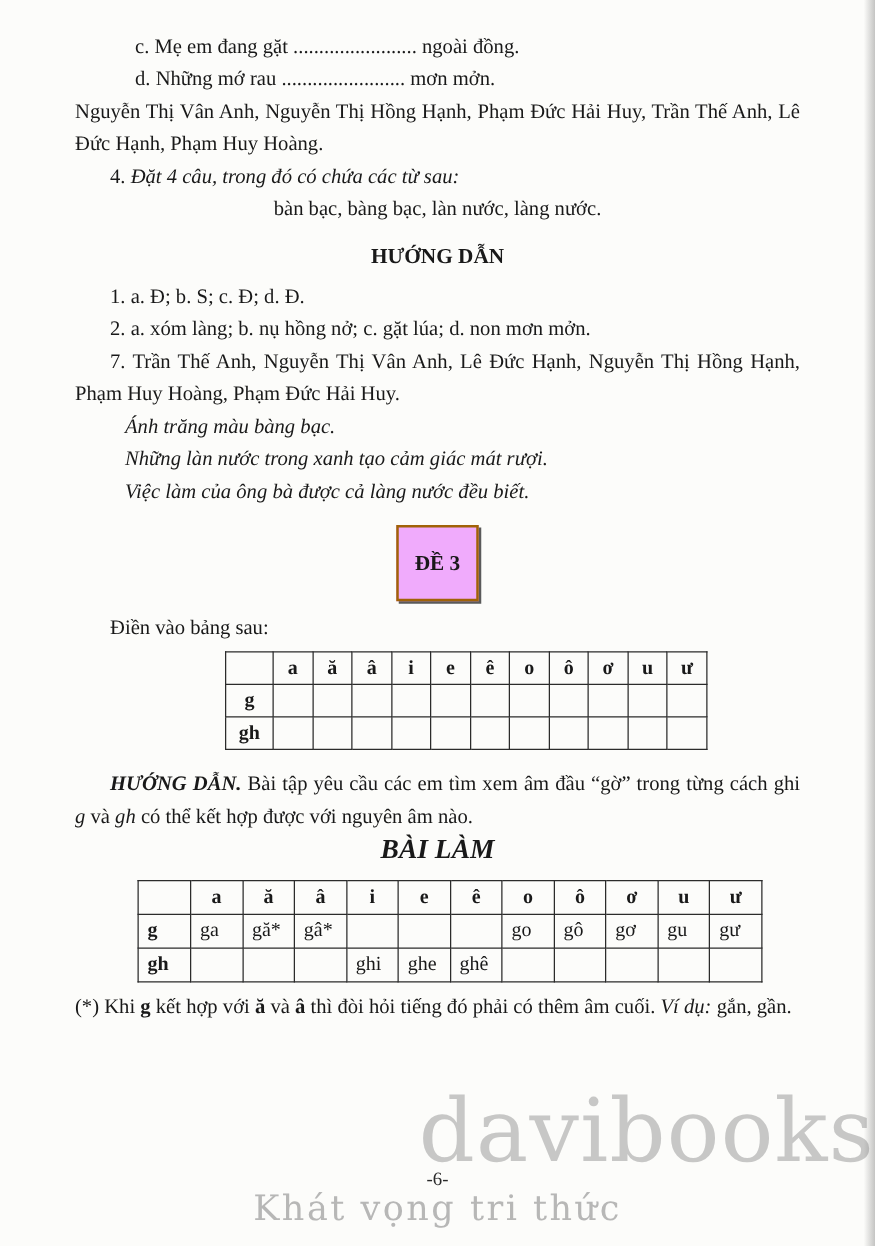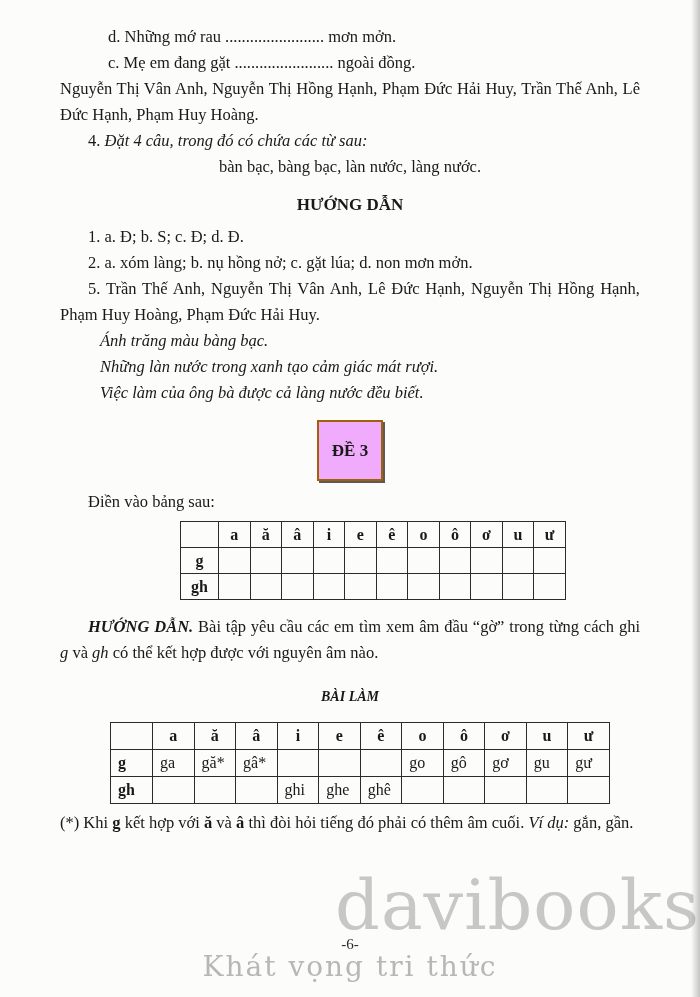--- a/index.html
+++ b/index.html
@@ -15,21 +15,21 @@
     background:linear-gradient(to right, rgba(110,110,110,0), rgba(105,105,105,0.38));
     pointer-events:none;
   }
   p { font-size:16.5px; line-height:26px; }
   .ti   { text-indent:28px; }
   .indc { margin-left:48px; }
   .indsub { margin-left:40px;font-style:italic; }
   .just { text-align:justify; }
   .center { text-align:center; }
   .sect-title { font-size:17px; font-weight:bold; text-align:center; margin:12px 0 6px; line-height:26px; }
-  .bailam { font-size:14px; font-weight:bold; font-style:italic; text-align:center; margin:18px 0 12px; line-height:26px; }
+  .bailam { font-size:22px; font-weight:bold; font-style:italic; text-align:center; margin:0 0 12px; line-height:26px; }
   .badge-wrap { text-align:center; margin:14px 0 8px; }
   .de-badge {
     display:inline-block; border:2px solid #a16207; box-shadow:2px 2px 0 #5a5a5a;
     padding:16px 13px; font-weight:bold; font-size:17px; line-height:25px; background:#f0abfc;
   }
   table { border-collapse:collapse; table-layout:fixed; background:#fcfcfa; }
   td { border:1px solid #2b2b2b; font-size:16px; overflow:hidden; white-space:nowrap; }
   .t1 { width:386px; margin:6px 0 14px 120px; }
   .t1 td { height:26px; text-align:center; }
   .t1 .col-lbl { width:38px; }
@@ -52,33 +52,33 @@
   .pagenum {
     position:absolute; left:0; right:0; top:936px; text-align:center;
     font-size:15px; color:#2a2a2a;
   }
 </style>
 </head>
 <body>
 
 <div class="page">
 
+  <p class="indc">c. Mẹ em đang gặt ........................ ngoài đồng.</p>
   <p class="indc">d. Những mớ rau ........................ mơn mởn.</p>
-  <p class="indc">c. Mẹ em đang gặt ........................ ngoài đồng.</p>
 
   <p class="just">Nguyễn Thị Vân Anh, Nguyễn Thị Hồng Hạnh, Phạm Đức Hải Huy, Trần Thế Anh, Lê Đức Hạnh, Phạm Huy Hoàng.</p>
 
   <p class="ti"><span>4.</span> <i>Đặt 4 câu, trong đó có chứa các từ sau:</i></p>
   <p class="center">bàn bạc, bàng bạc, làn nước, làng nước.</p>
 
   <p class="sect-title">HƯỚNG DẪN</p>
 
   <p class="ti">1. a. Đ; b. S; c. Đ; d. Đ.</p>
   <p class="ti">2. a. xóm làng; b. nụ hồng nở; c. gặt lúa; d. non mơn mởn.</p>
-  <p class="ti just">5. Trần Thế Anh, Nguyễn Thị Vân Anh, Lê Đức Hạnh, Nguyễn Thị Hồng Hạnh, Phạm Huy Hoàng, Phạm Đức Hải Huy.</p>
+  <p class="ti just">7. Trần Thế Anh, Nguyễn Thị Vân Anh, Lê Đức Hạnh, Nguyễn Thị Hồng Hạnh, Phạm Huy Hoàng, Phạm Đức Hải Huy.</p>
   <p class="indsub">Ánh trăng màu bàng bạc.</p>
   <p class="indsub">Những làn nước trong xanh tạo cảm giác mát rượi.</p>
   <p class="indsub">Việc làm của ông bà được cả làng nước đều biết.</p>
 
   <div class="badge-wrap">
     <span class="de-badge">ĐỀ 3</span>
   </div>
 
   <p class="ti">Điền vào bảng sau:</p>
 

